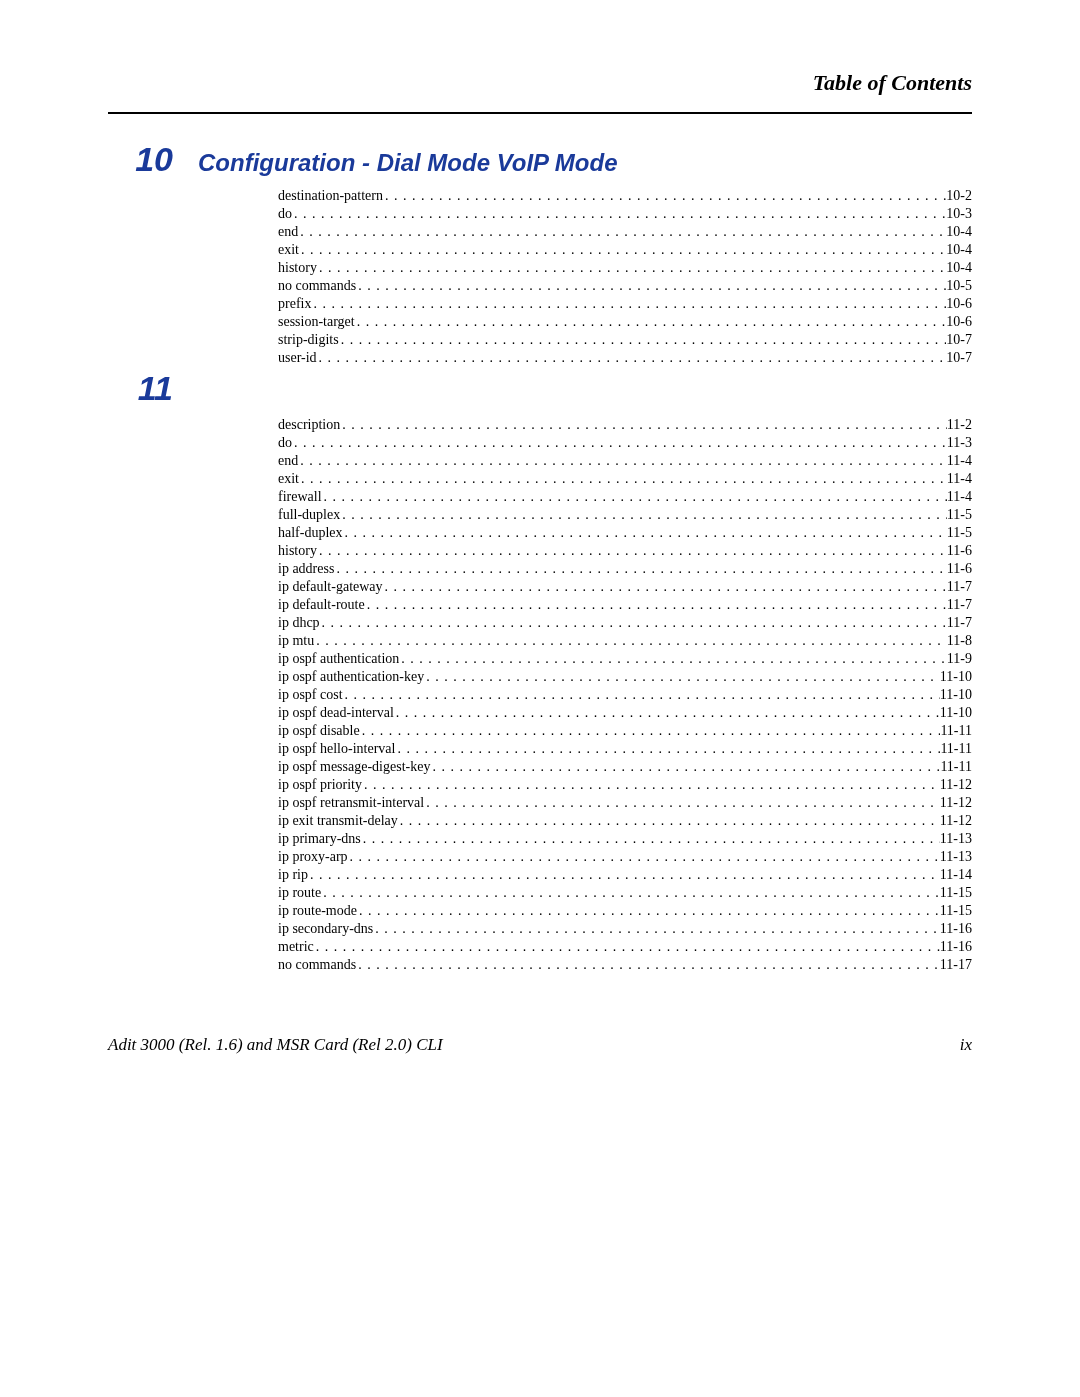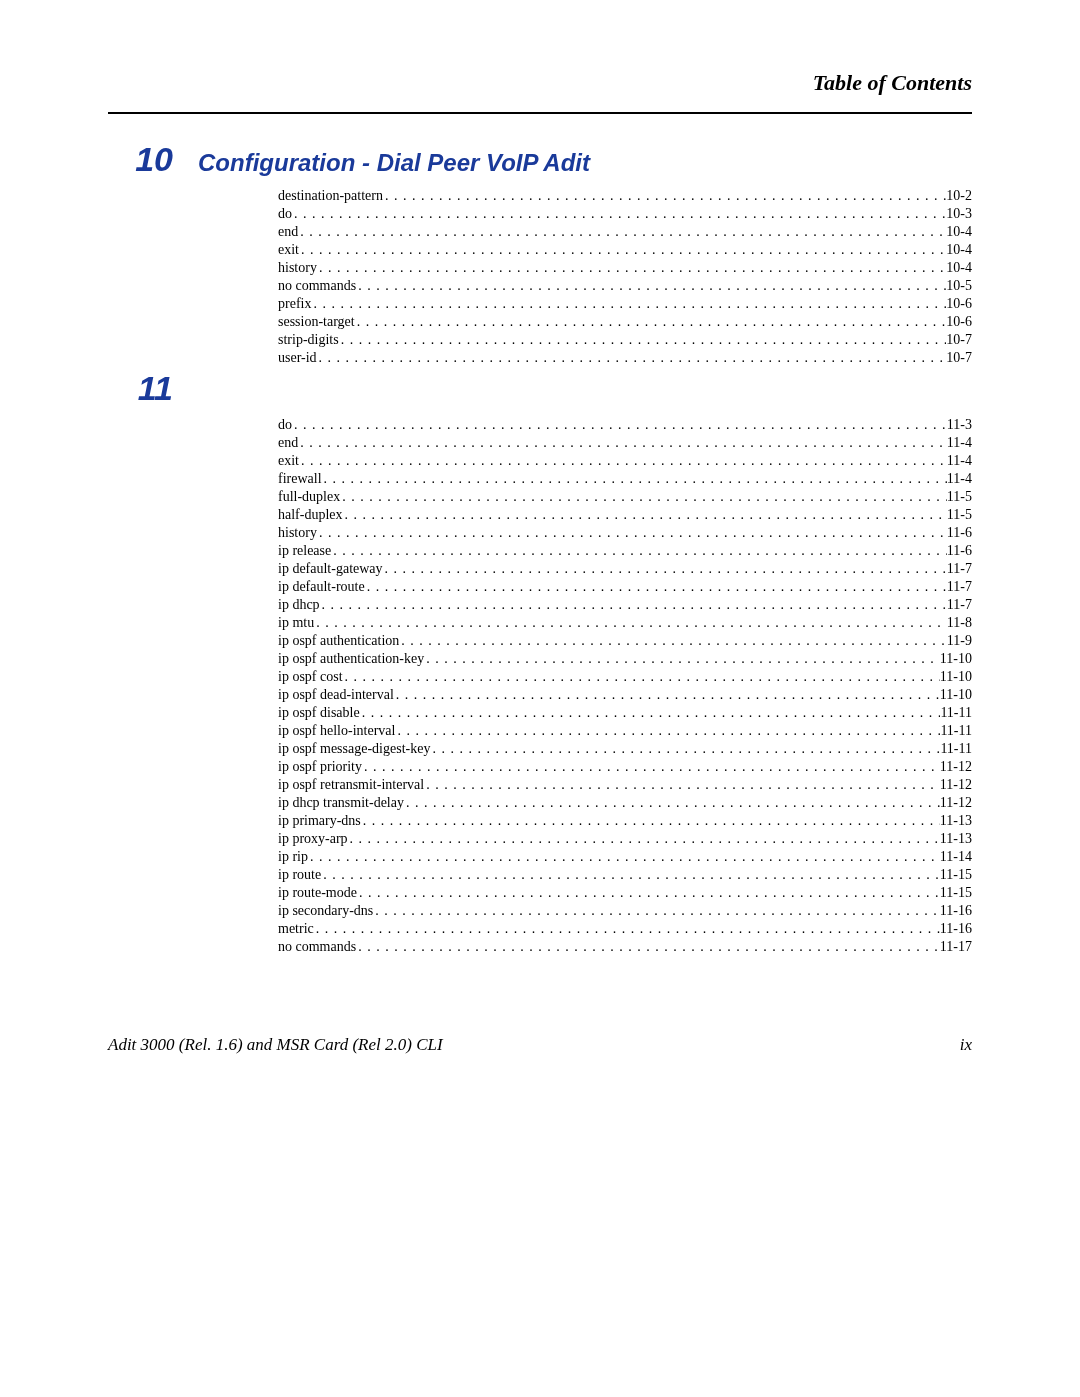--- a/index.html
+++ b/index.html
@@ -101,21 +101,21 @@
 </head>
 <body>
 
 <div class="page">
 
   <div class="header-title">Table of Contents</div>
   <hr class="rule">
 
   <div class="chapter-row first">
     <div class="chapter-num">10</div>
-    <div class="chapter-title">Configuration - Dial Peer VoIP Adit</div>
+    <div class="chapter-title">Configuration - Dial Mode VoIP Mode</div>
   </div>
   <div class="entries">
     <div class="toc-line">
         <span class="toc-label">destination-pattern</span>
         <span class="toc-dots"></span>
         <span class="toc-page">10-2</span>
       </div>
     <div class="toc-line">
         <span class="toc-label">do</span>
         <span class="toc-dots"></span>
@@ -161,20 +161,25 @@
         <span class="toc-dots"></span>
         <span class="toc-page">10-7</span>
       </div>
   </div>
 
   <div class="chapter-row" style="margin-top:4px">
     <div class="chapter-num">11</div>
   </div>
   <div class="entries">
     <div class="toc-line">
+        <span class="toc-label">description</span>
+        <span class="toc-dots"></span>
+        <span class="toc-page">11-2</span>
+      </div>
+    <div class="toc-line">
         <span class="toc-label">do</span>
         <span class="toc-dots"></span>
         <span class="toc-page">11-3</span>
       </div>
     <div class="toc-line">
         <span class="toc-label">end</span>
         <span class="toc-dots"></span>
         <span class="toc-page">11-4</span>
       </div>
     <div class="toc-line">
@@ -196,21 +201,21 @@
         <span class="toc-label">half-duplex</span>
         <span class="toc-dots"></span>
         <span class="toc-page">11-5</span>
       </div>
     <div class="toc-line">
         <span class="toc-label">history</span>
         <span class="toc-dots"></span>
         <span class="toc-page">11-6</span>
       </div>
     <div class="toc-line">
-        <span class="toc-label">ip release</span>
+        <span class="toc-label">ip address</span>
         <span class="toc-dots"></span>
         <span class="toc-page">11-6</span>
       </div>
     <div class="toc-line">
         <span class="toc-label">ip default-gateway</span>
         <span class="toc-dots"></span>
         <span class="toc-page">11-7</span>
       </div>
     <div class="toc-line">
         <span class="toc-label">ip default-route</span>
@@ -266,21 +271,21 @@
         <span class="toc-label">ip ospf priority</span>
         <span class="toc-dots"></span>
         <span class="toc-page">11-12</span>
       </div>
     <div class="toc-line">
         <span class="toc-label">ip ospf retransmit-interval</span>
         <span class="toc-dots"></span>
         <span class="toc-page">11-12</span>
       </div>
     <div class="toc-line">
-        <span class="toc-label">ip dhcp transmit-delay</span>
+        <span class="toc-label">ip exit transmit-delay</span>
         <span class="toc-dots"></span>
         <span class="toc-page">11-12</span>
       </div>
     <div class="toc-line">
         <span class="toc-label">ip primary-dns</span>
         <span class="toc-dots"></span>
         <span class="toc-page">11-13</span>
       </div>
     <div class="toc-line">
         <span class="toc-label">ip proxy-arp</span>

